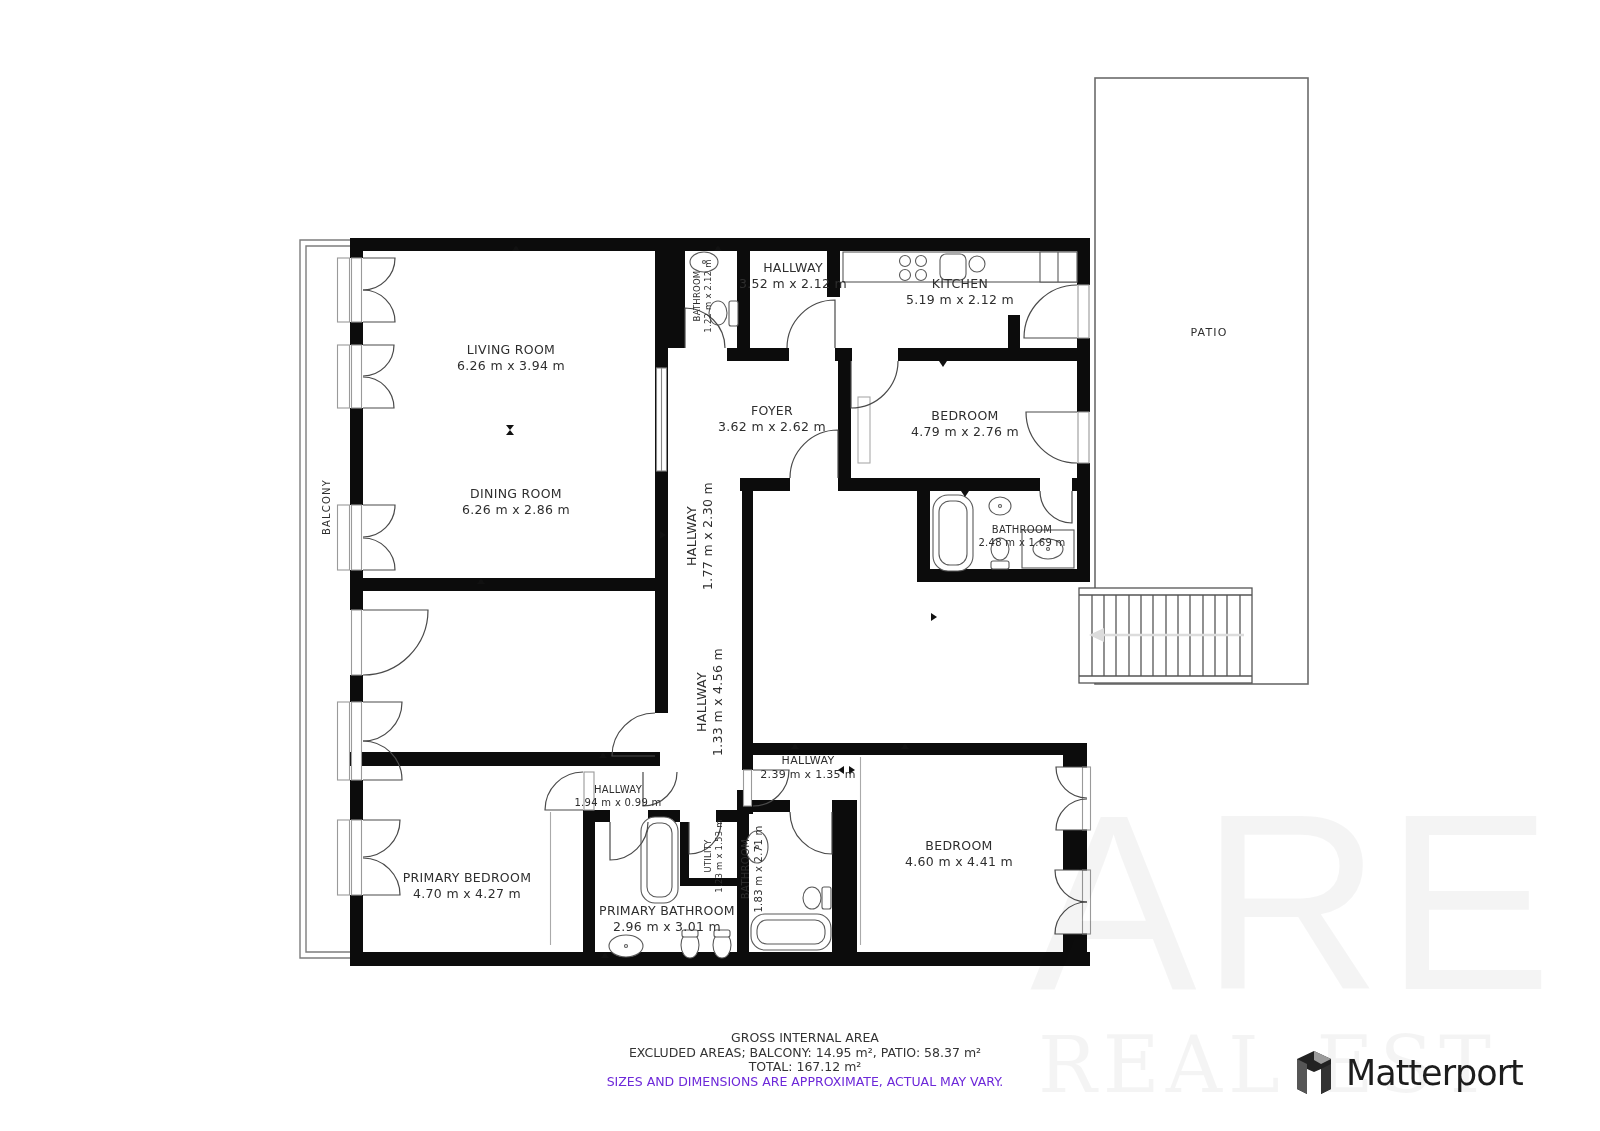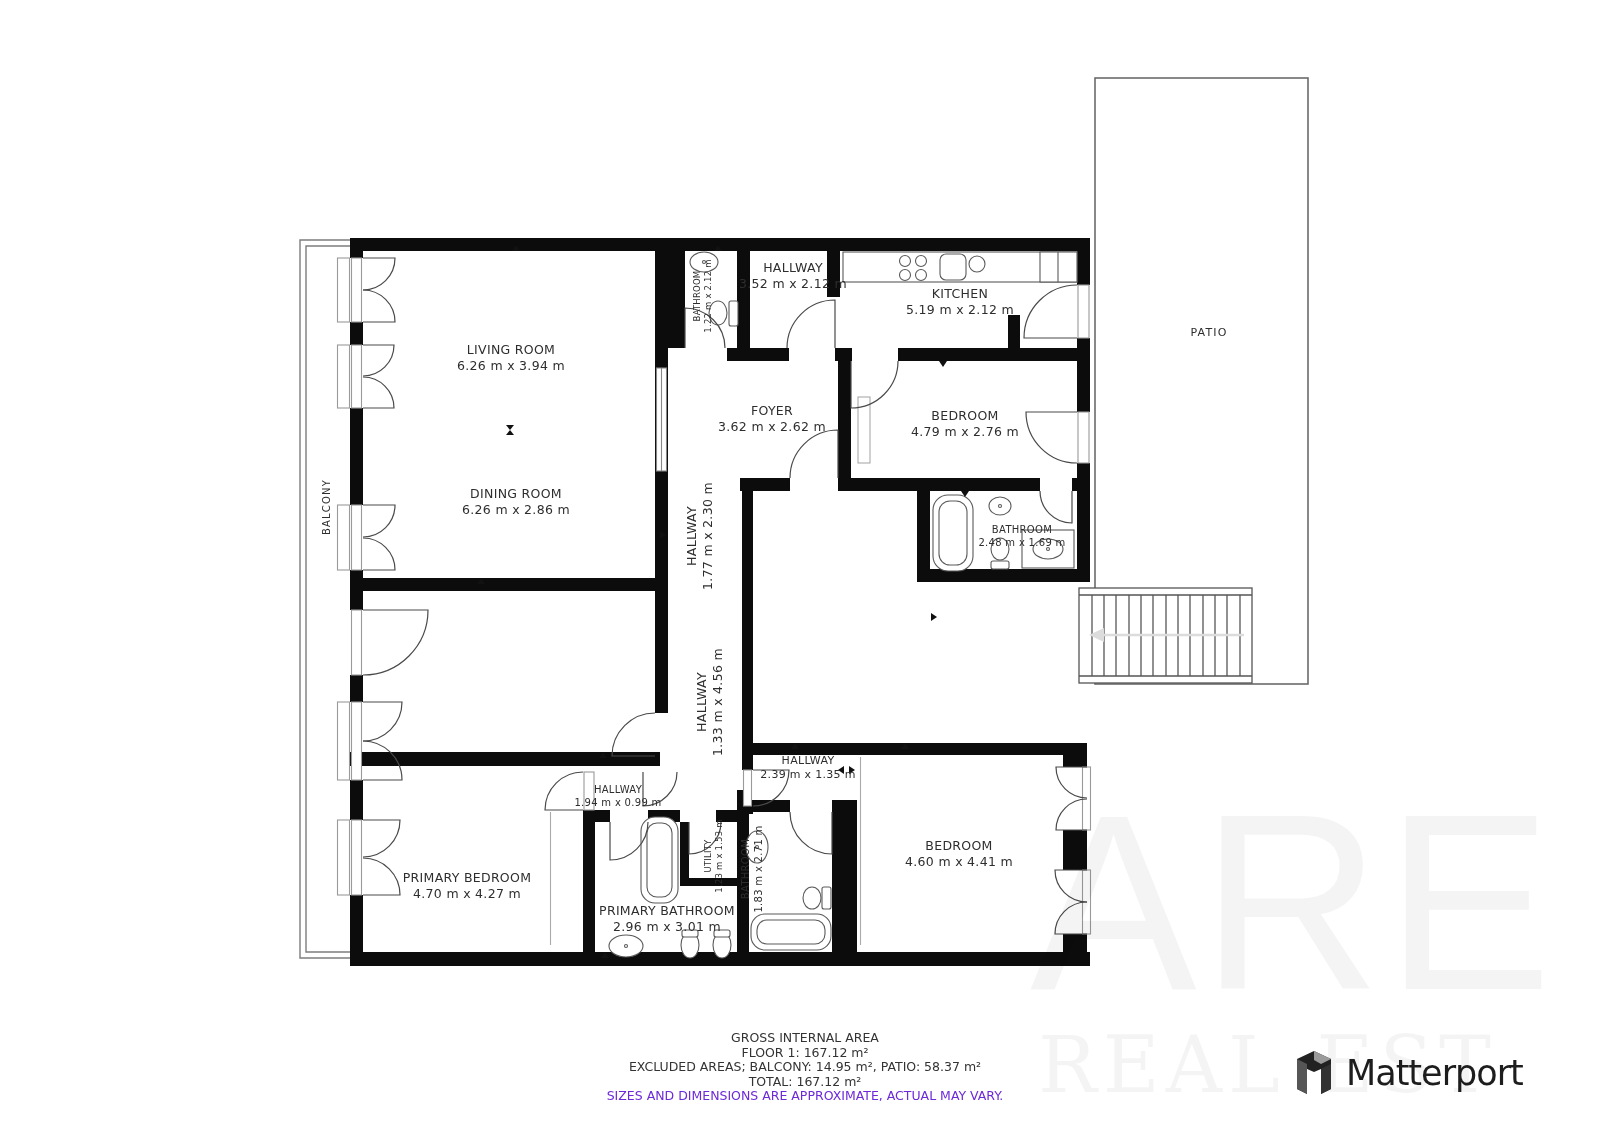--- a/index.html
+++ b/index.html
@@ -262,21 +262,21 @@
       <div>6.26 m x 2.86 m</div>
   </div>
   <div class="rlabel v xs" style="left:703px;top:296px">
     <div>BATHROOM</div>
       <div>1.22 m x 2.12 m</div>
   </div>
   <div class="rlabel" style="left:793px;top:276px">
     <div>HALLWAY</div>
       <div>3.52 m x 2.12 m</div>
   </div>
-  <div class="rlabel" style="left:960px;top:302px">
+  <div class="rlabel" style="left:960px;top:292px">
     <div>KITCHEN</div>
       <div>5.19 m x 2.12 m</div>
   </div>
   <div class="rlabel" style="left:772px;top:419px">
     <div>FOYER</div>
       <div>3.62 m x 2.62 m</div>
   </div>
   <div class="rlabel" style="left:965px;top:424px">
     <div>BEDROOM</div>
       <div>4.79 m x 2.76 m</div>
@@ -323,21 +323,20 @@
   </div>
   <div class="rlabel v sm spread" style="left:326px;top:507px">
     <div>BALCONY</div>
   </div>
   <div class="rlabel md spread" style="left:1209px;top:333px">
     <div>PATIO</div>
   </div>
 
   <div id="footer">
     <div>GROSS INTERNAL AREA</div>
-    <div>FLOOR 1: 167.12 m²</div>
     <div>EXCLUDED AREAS; BALCONY: 14.95 m², PATIO: 58.37 m²</div>
     <div>TOTAL: 167.12 m²</div>
     <div class="dim">SIZES AND DIMENSIONS ARE APPROXIMATE, ACTUAL MAY VARY.</div>
   </div>
 
   <div id="logo">
     <svg width="46" height="50" viewBox="0 0 46 50">
       <path d="M6,11 L23,3 L40,11 L40,41 L30,46 L30,21 L23,24 L16,21 L16,46 L6,41 Z" fill="#222"></path>
       <path d="M6,11 L16,16 L16,46 L6,41 Z" fill="#565656"></path>
       <path d="M23,3 L40,11 L30,16 L23,12 Z" fill="#9b9b9b"></path>

